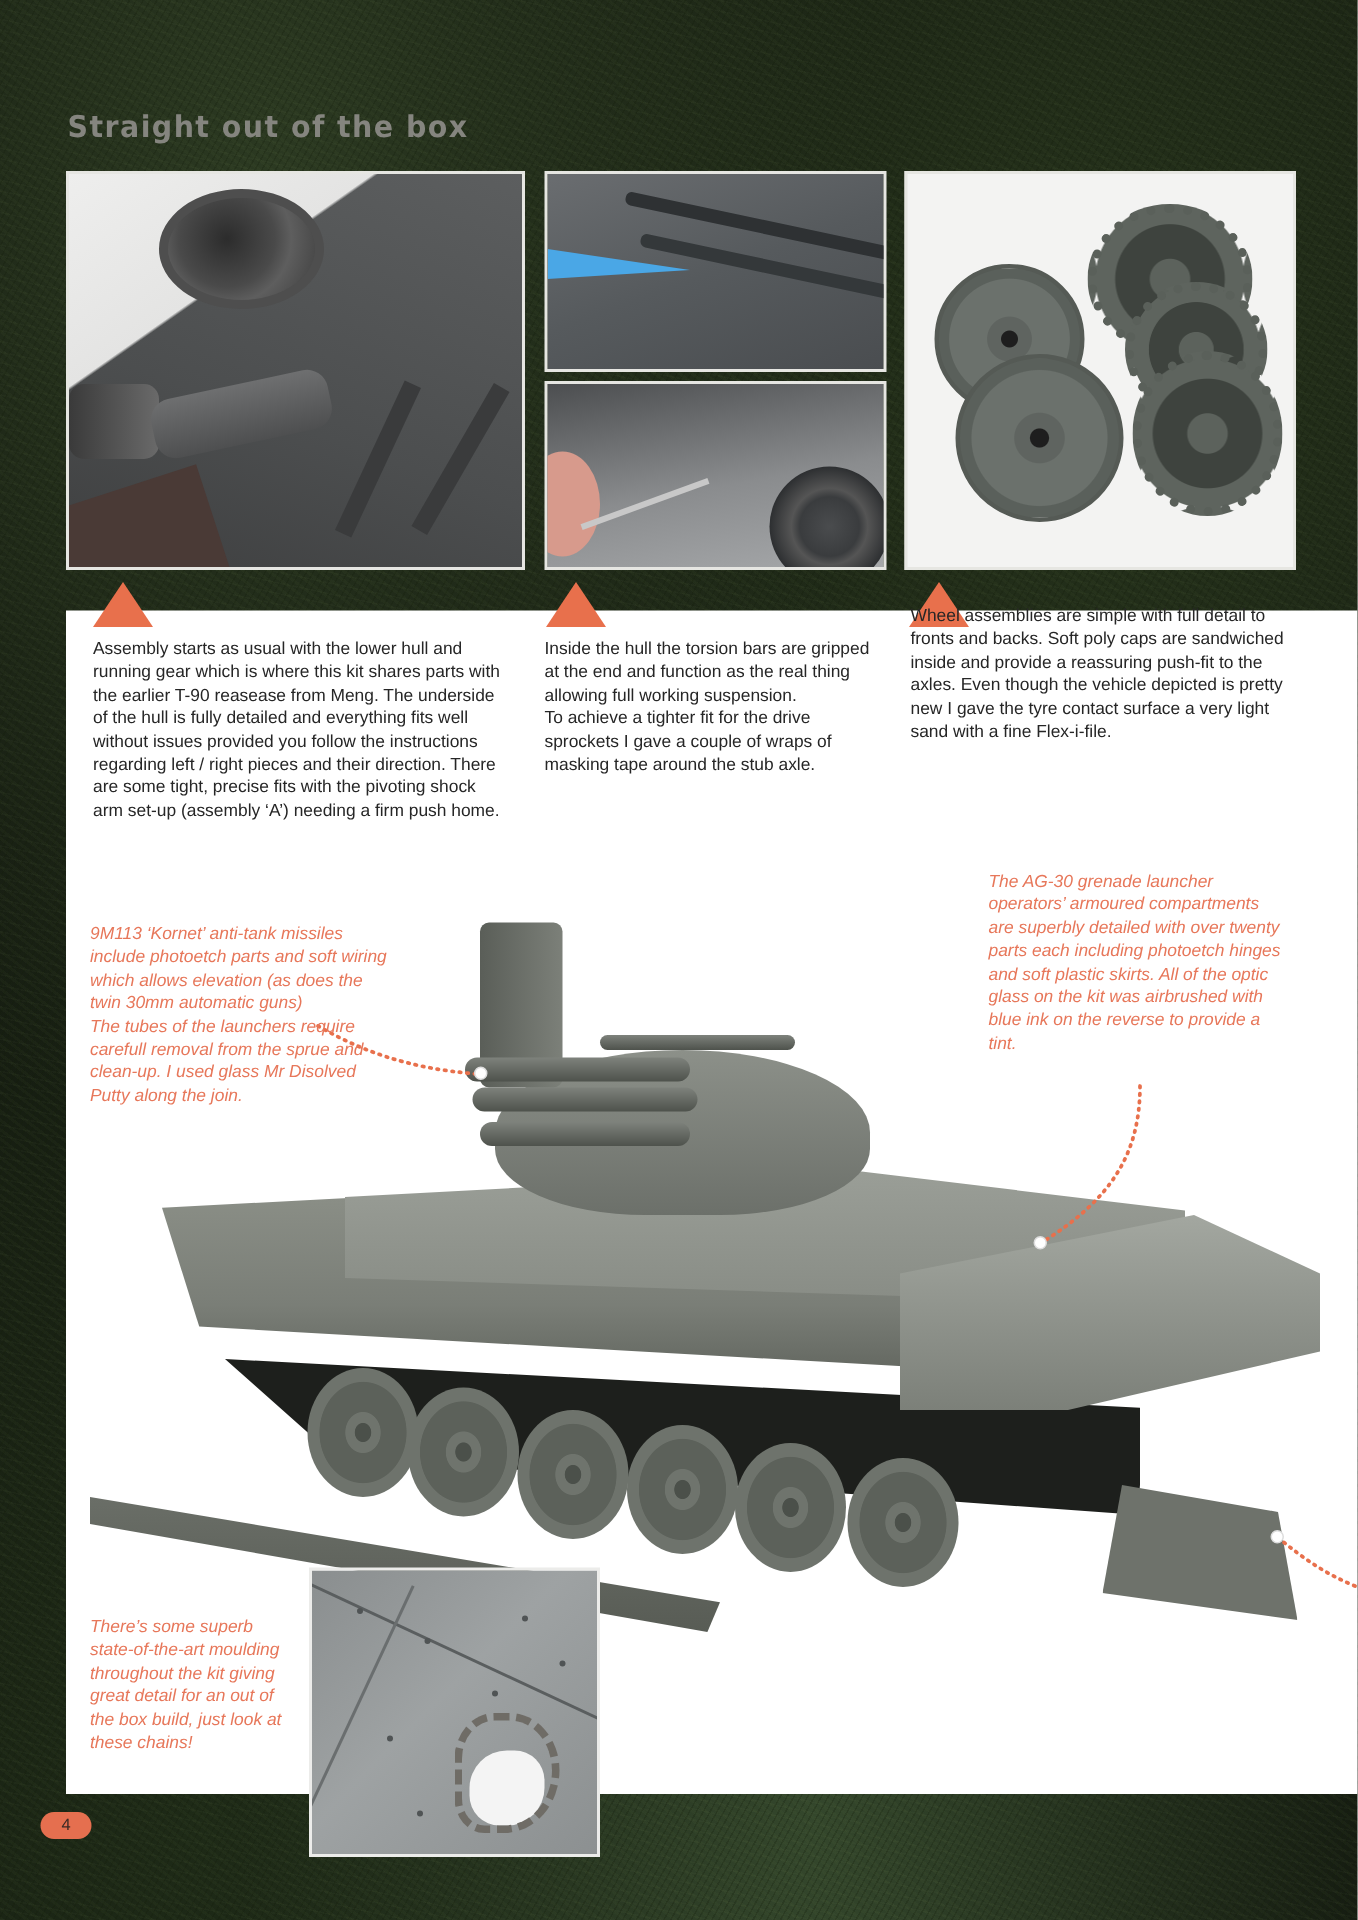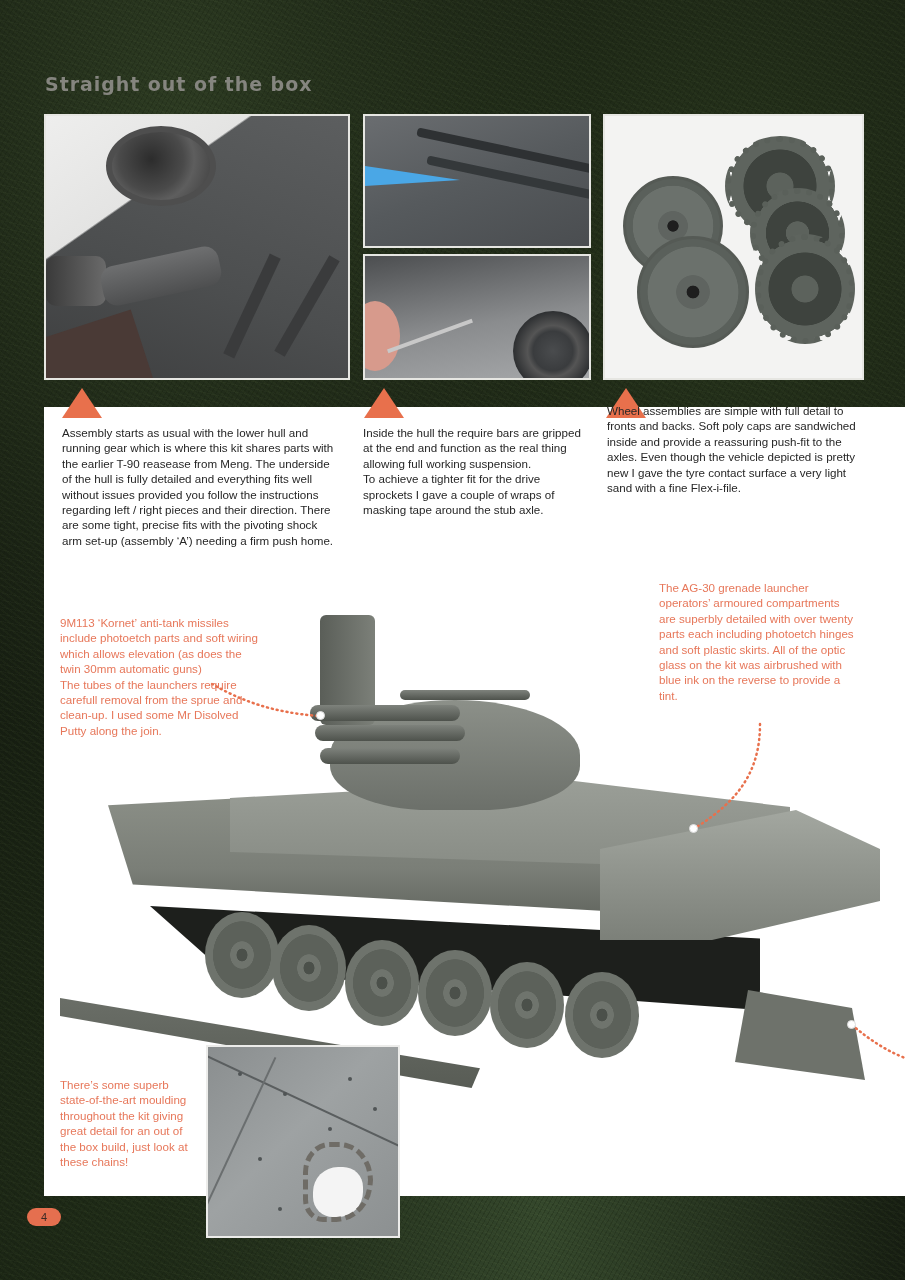--- a/index.html
+++ b/index.html
@@ -69,21 +69,21 @@
   .sp { position:absolute; border-radius:50%; background:radial-gradient(circle,#5c625c 0 20%,#3e433e 21% 55%,#5e645e 56% 75%,transparent 76%);
     border:6px dotted #5a605a; }
 
   
   .panel {
     position:absolute; left:44px; top:407px; width:861px; height:789px; background:#ffffff;
   }
   .tri { position:absolute; width:0; height:0;
     border-left:20px solid transparent; border-right:20px solid transparent; border-bottom:30px solid #e8704c; }
   .col { position:absolute; font-size:11.6px; line-height:15.4px; color:#262626; }
-  .cap { position:absolute; font-size:11.6px; line-height:15.4px; color:#e7775a; }
+  .cap { position:absolute; font-size:11.6px; line-height:15.4px; color:#e7775a;font-style:italic; }
 
   
   .tank { position:absolute; }
   .hull { position:absolute; left:108px; top:798px; width:620px; height:120px; background:linear-gradient(180deg,#8a8e86 0%,#7a7e77 60%,#62665f 100%);
     clip-path:polygon(0 6%, 22% 0, 100% 18%, 100% 100%, 4% 72%); }
   .deck { position:absolute; left:230px; top:780px; width:560px; height:90px;
     background:linear-gradient(180deg,#9a9e97,#888c85); clip-path:polygon(0 20%, 60% 0, 100% 30%, 100% 100%, 0 80%); }
   .track { position:absolute; left:150px; top:880px; width:610px; height:130px; background:#1d1f1c;
     clip-path:polygon(0 20%, 100% 45%, 100% 100%, 12% 70%); border-radius:20px; }
   .rwheel { position:absolute; width:74px; height:86px; border-radius:50%;
@@ -145,21 +145,21 @@
   <div class="sp" style="left:150px;top:118px;width:100px;height:110px;"></div>
 </div>
 
 <div class="panel"></div>
 
 <div class="tri" style="left:62px;top:388px;"></div>
 <div class="tri" style="left:364px;top:388px;"></div>
 <div class="tri" style="left:606px;top:388px;"></div>
 
 <div class="col" style="left:62px;top:425px;width:276px;">Assembly starts as usual with the lower hull and running gear which is where this kit shares parts with the earlier T-90 reasease from Meng. The underside of the hull is fully detailed and everything fits well without issues provided you follow the instructions regarding left / right pieces and their direction. There are some tight, precise fits with the pivoting shock arm set-up (assembly ‘A’) needing a firm push home.</div>
-<div class="col" style="left:363px;top:425px;width:220px;white-space:pre-line;">Inside the hull the require bars are gripped at the end and function as the real thing allowing full working suspension.
+<div class="col" style="left:363px;top:425px;width:220px;white-space:pre-line;">Inside the hull the torsion bars are gripped at the end and function as the real thing allowing full working suspension.
 To achieve a tighter fit for the drive sprockets I gave a couple of wraps of masking tape around the stub axle.</div>
 <div class="col" style="left:607px;top:403px;width:250px;">Wheel assemblies are simple with full detail to fronts and backs. Soft poly caps are sandwiched inside and provide a reassuring push-fit to the axles. Even though the vehicle depicted is pretty new I gave the tyre contact surface a very light sand with a fine Flex-i-file.</div>
 
 <div class="tank">
   <div class="ramp"></div>
   <div class="track"></div>
   <div class="hull"></div>
   <div class="deck"></div>
   <div class="skirt"></div>
   <div class="plow"></div>
@@ -180,21 +180,21 @@
 <svg style="position:absolute;left:0;top:0;" width="905" height="1280">
   <path d="M212,684 C240,700 270,712 318,716" stroke="#e8704c" stroke-width="2.5" stroke-dasharray="1 4" stroke-linecap="round" fill="none"></path>
   <path d="M760,724 C760,770 740,800 695,828" stroke="#e8704c" stroke-width="2.5" stroke-dasharray="1 4" stroke-linecap="round" fill="none"></path>
   <path d="M852,1025 C870,1040 885,1050 905,1058" stroke="#e8704c" stroke-width="2.5" stroke-dasharray="1 4" stroke-linecap="round" fill="none"></path>
 </svg>
 <div class="dot" style="left:316px;top:711px;"></div>
 <div class="dot" style="left:689px;top:824px;"></div>
 <div class="dot" style="left:847px;top:1020px;"></div>
 
 <div class="cap" style="left:60px;top:615px;width:200px;white-space:pre-line;">9M113 ‘Kornet’ anti-tank missiles include photoetch parts and soft wiring which allows elevation (as does the twin 30mm automatic guns)
-The tubes of the launchers require carefull removal from the sprue and clean-up. I used some Mr Disolved Putty along the join.</div>
+The tubes of the launchers require carefull removal from the sprue and clean-up. I used glass Mr Disolved Putty along the join.</div>
 <div class="cap" style="left:659px;top:580px;width:200px;">The AG-30 grenade launcher operators’ armoured compartments are superbly detailed with over twenty parts each including photoetch hinges and soft plastic skirts. All of the optic glass on the kit was airbrushed with blue ink on the reverse to provide a tint.</div>
 <div class="cap" style="left:60px;top:1077px;width:140px;">There’s some superb state-of-the-art moulding throughout the kit giving great detail for an out of the box build, just look at these chains!</div>
 
 <div class="photo" id="p5">
   <div class="seam"></div>
     <div class="seam2"></div>
   <div class="hole"></div>
     <div class="chain"></div>
   <div class="rivet" style="left:30px;top:25px;"></div>
   <div class="rivet" style="left:75px;top:45px;"></div>

